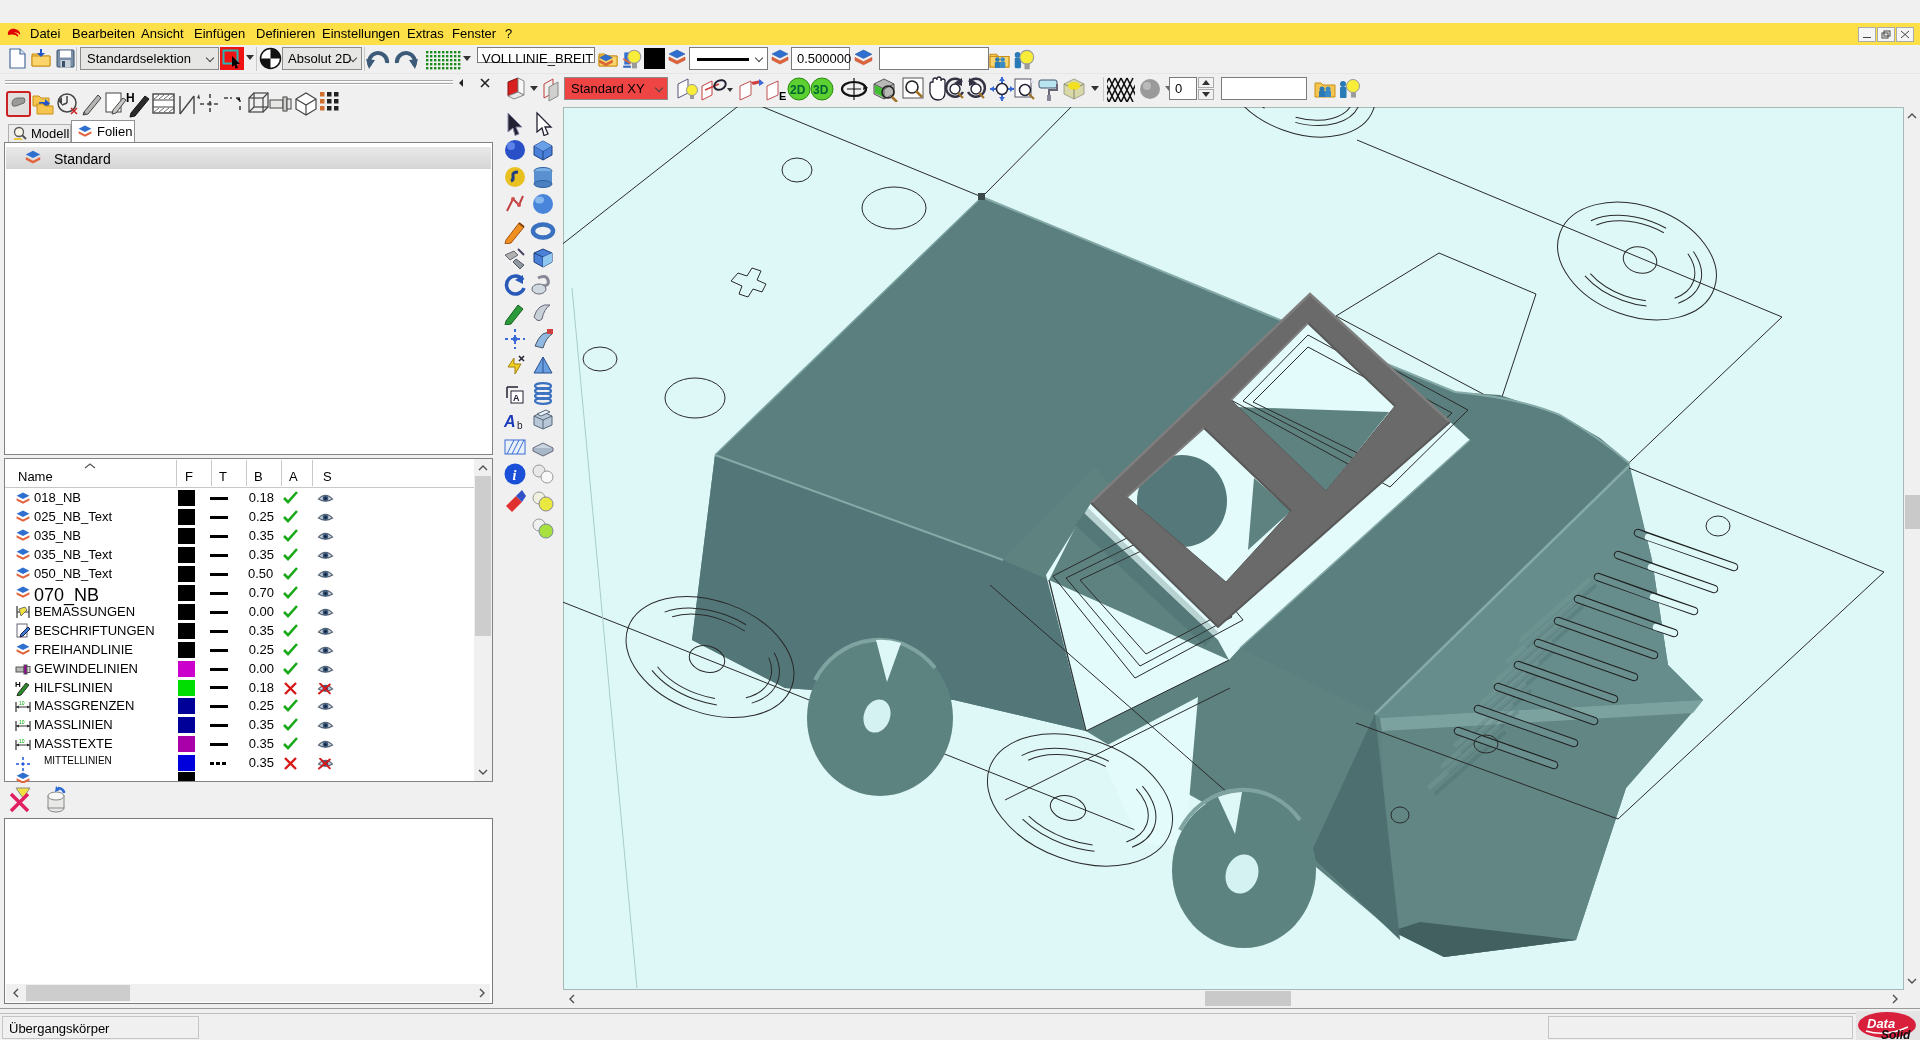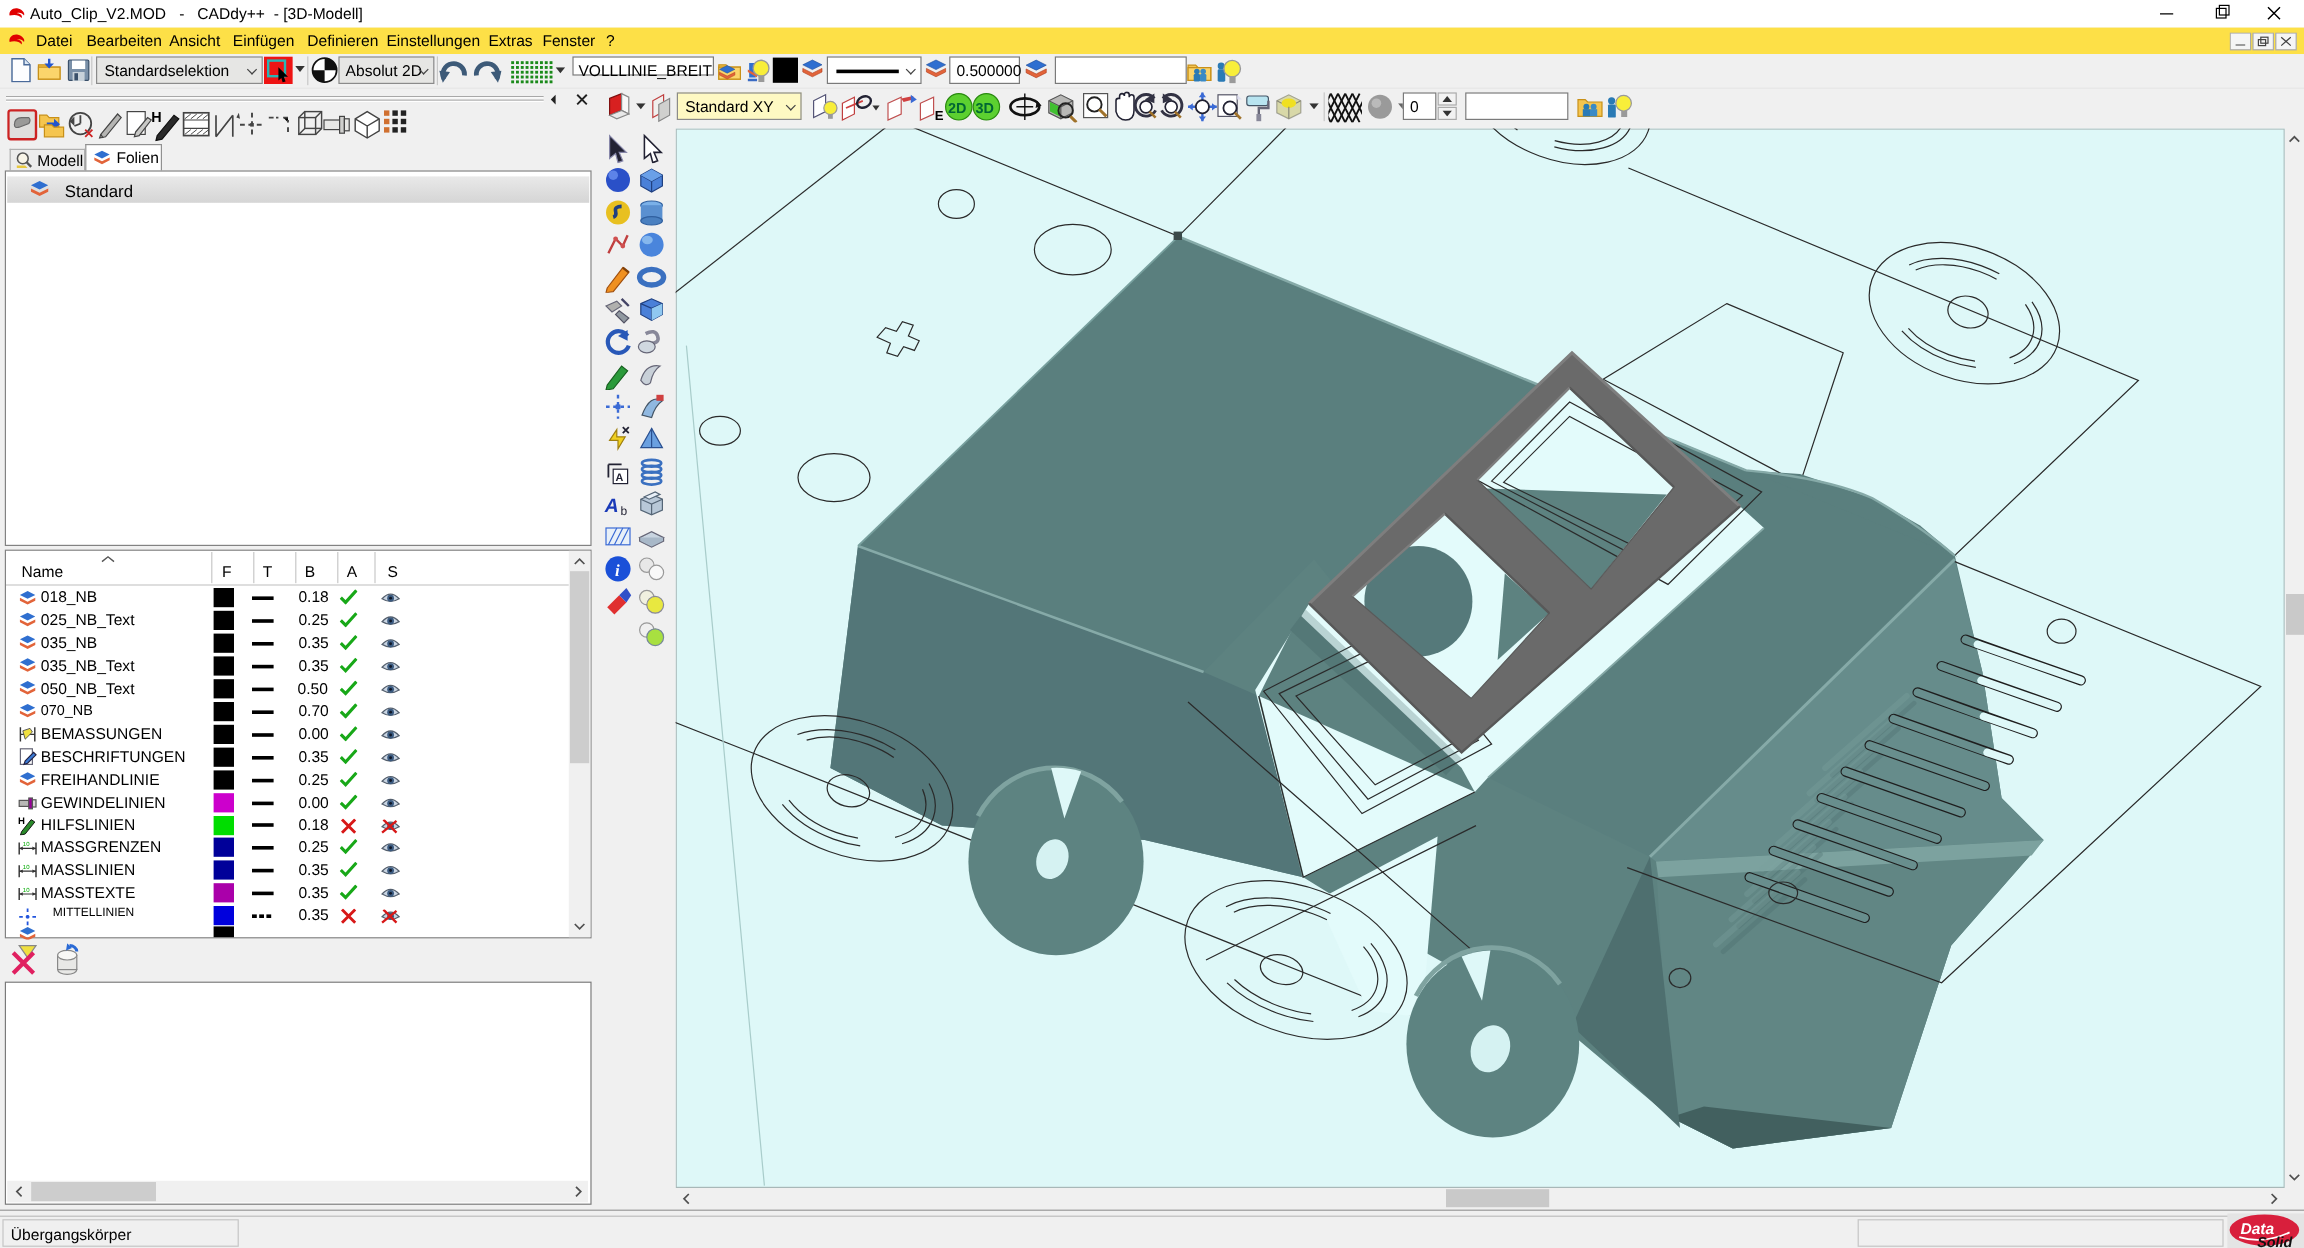--- a/index.html
+++ b/index.html
@@ -18,33 +18,20 @@
   .combo .cv, .tfield .cv { position:absolute; right:4px; top:7px; width:7px; height:7px; }
   .cv::before { content:""; position:absolute; left:0; top:0; width:5px; height:5px; border-right:1.6px solid #444; border-bottom:1.6px solid #444; transform:rotate(45deg); }
   .tfield { position:absolute; background:#fff; border:1px solid #7a7a7a; font-size:13px; color:#000; }
   .vsep { position:absolute; width:1px; background:#c8c8c8; }
   
   #statusbar { left:0; top:1013px; width:1920px; height:27px; background:#f0f0f0; border-top:1px solid #bebebe; font-size:13px; color:#000; }
 </style></head>
 <body>
 <div id="app">
 
-  <div class="abs" id="titlebar">
-    <svg class="abs" style="left:7px;top:6px" width="14" height="12" viewBox="0 0 14 12">
-      <path d="M1,7 C0,3 4,0 8,1 C12,2 14,5 13,7 C12,5 9,4 7,5 C10,5 12,7 11,9 C9,6 4,6 1,7 Z" fill="#e00000"></path>
-    </svg>
-    <span class="abs" id="titletext">Auto_Clip_V2.MOD&nbsp;&nbsp; -&nbsp;&nbsp; CADdy++&nbsp; - [3D-Modell]</span>
-
-    <svg class="abs" style="left:1795px;top:0" width="120" height="23" viewBox="0 0 120 23">
-      <line x1="5" y1="11.5" x2="16" y2="11.5" stroke="#000" stroke-width="1"></line>
-      <rect x="52" y="7" width="8" height="8" fill="none" stroke="#000"></rect>
-      <rect x="54.5" y="4.5" width="8" height="8" fill="none" stroke="#000"></rect>
-      <path d="M95,6 L105,16 M105,6 L95,16" stroke="#000" stroke-width="1.2"></path>
-    </svg>
-  </div>
 
   <div class="abs" id="menubar">
     <svg class="abs" style="left:7px;top:5px" width="14" height="12" viewBox="0 0 14 12">
       <path d="M1,7 C0,3 4,0 8,1 C12,2 14,5 13,7 C12,5 9,4 7,5 C10,5 12,7 11,9 C9,6 4,6 1,7 Z" fill="#e00000"></path>
     </svg>
     <span class="mi" style="left:30px">Datei</span>
     <span class="mi" style="left:72px">Bearbeiten</span>
     <span class="mi" style="left:141px">Ansicht</span>
     <span class="mi" style="left:194px">Einfügen</span>
     <span class="mi" style="left:256px">Definieren</span>
@@ -403,21 +390,21 @@
       </svg>
       <svg class="abs" style="left:317px;top:494.8px" width="17" height="12" viewBox="0 0 15 11">
 <path d="M1,5.5 Q7.5,-1.5 14,5.5 Q7.5,9.5 1,5.5 Z" fill="#c8d4e2" stroke="#55606e" stroke-width="1"></path>
 <circle cx="7.5" cy="5" r="2.6" fill="#3a5a80"></circle>
         <circle cx="7.5" cy="5" r="1.1" fill="#101828"></circle>
       </svg>
       <svg class="abs" style="left:15px;top:511.25px" width="16" height="16" viewBox="0 0 20 20">
         <path d="M10,2 L18,6 10,10 2,6 Z" fill="#2f6fd0"></path>
         <path d="M2,9 L10,13 18,9 18,12 10,16 2,12 Z" fill="#e2643a"></path>
       </svg>
-      <span class="abs" style="left:34px;top:511px;font-size:12px">070_NB</span>
+      <span class="abs" style="left:34px;top:511px;font-size:18px">070_NB</span>
       <div class="abs" style="left:178px;top:511px;width:17px;height:16px;background:#000"></div>
       <div class="abs" style="left:210px;top:518px;width:18px;height:3px;background:#000"></div>
       <span class="abs" style="left:248px;top:511px;font-size:13px;width:26px;text-align:right;display:inline-block">0.70</span>
       <svg class="abs" style="left:283px;top:511.75px" width="15" height="13" viewBox="0 0 15 13">
         <path d="M1,7 L5,11 L14,1" stroke="#18a818" stroke-width="2.6" fill="none"></path>
       </svg>
       <svg class="abs" style="left:317px;top:513.75px" width="17" height="12" viewBox="0 0 15 11">
 <path d="M1,5.5 Q7.5,-1.5 14,5.5 Q7.5,9.5 1,5.5 Z" fill="#c8d4e2" stroke="#55606e" stroke-width="1"></path>
 <circle cx="7.5" cy="5" r="2.6" fill="#3a5a80"></circle>
         <circle cx="7.5" cy="5" r="1.1" fill="#101828"></circle>
@@ -619,21 +606,21 @@
         <path d="M14,2 L20,5 20,19 14,16 Z" fill="#f8f8f8" stroke="#888"></path>
         <path d="M4,20 L14,16 20,19 10,23 Z" fill="#e8e8e8" stroke="#888"></path>
       </svg>
       <svg class="abs" style="left:33px;top:12px" width="9" height="7" viewBox="0 0 9 7">
         <path d="M0,0 L8,0 4,5 Z" fill="#333"></path>
       </svg>
       <svg class="abs" style="left:44px;top:2px" width="26" height="26" viewBox="0 0 26 26">
         <path d="M3,8 L12,3 12,17 3,22 Z" fill="#f0f0ee" stroke="#c04040"></path>
         <path d="M8,11 L17,6 17,20 8,25 Z" fill="#d0d0ce" stroke="#888"></path>
       </svg>
-      <div class="combo" style="left:67px;top:3px;width:104px;height:23px;background:#fef9c3">
+      <div class="combo" style="left:67px;top:3px;width:104px;height:23px;background:#ef4444">
         <span style="position:absolute;left:6px;top:3px">Standard XY</span>
         <span class="cv"></span>
       </div>
       <svg class="abs" style="left:178px;top:2px" width="26" height="26" viewBox="0 0 26 26">
         <path d="M3,8 L13,3 13,17 3,22 Z" fill="#fff" stroke="#557"></path>
         <circle cx="17" cy="14" r="5.5" fill="#f8ee3a" stroke="#999"></circle>
         <rect x="15" y="19" width="4" height="4" fill="#9a9a9a"></rect>
       </svg>
       <svg class="abs" style="left:202px;top:2px" width="36" height="26" viewBox="0 0 36 26">
         <path d="M3,10 L13,5 13,19 3,24 Z" fill="#fff" stroke="#c04040"></path>

